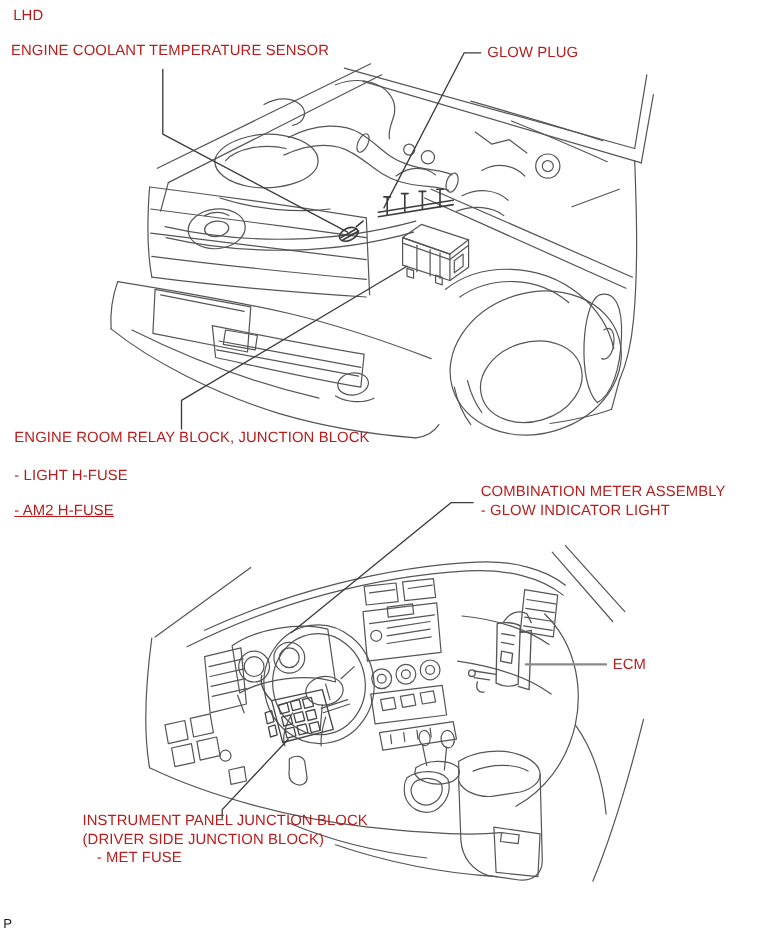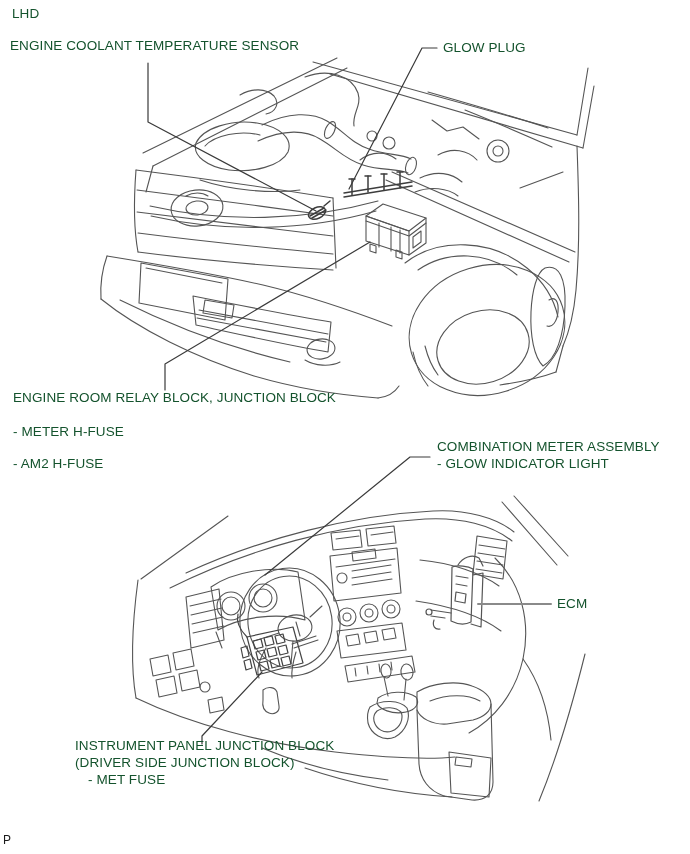--- a/index.html
+++ b/index.html
@@ -1,20 +1,20 @@
 <!DOCTYPE html>
 <html><head>
 <meta charset="utf-8">
 <style>
   html,body{margin:0;padding:0;background:#ffffff;}
   #page{position:relative;width:690px;height:854px;background:#ffffff;overflow:hidden;
         font-family:"Liberation Sans", sans-serif;color:#1b1b1b;}
   #art{position:absolute;left:0;top:0;}
   .lbl{position:absolute;font-size:13.5px;line-height:16px;white-space:nowrap;
-       letter-spacing:0.1px;color:#14532d;}
+       letter-spacing:0.1px;color:#b91c1c;}
   .lbl-sm{position:absolute;font-size:12px;line-height:13px;color:#1b1b1b;}
 </style>
 </head>
 <body>
 
 <div id="page">
 
   <svg id="art" width="690" height="854" viewBox="0 0 690 854" fill="none" stroke="#555" stroke-width="1.1" stroke-linecap="round" stroke-linejoin="round">
 
     <g>
@@ -291,24 +291,24 @@
   </svg>
 
   <div class="lbl" style="left:12px;top:6px;">LHD</div>
 
   <div class="lbl" style="left:10px;top:38px;text-align:right;">ENGINE COOLANT TEMPERATURE SENSOR</div>
 
   <div class="lbl" style="left:443px;top:40px;text-align:right;">GLOW PLUG</div>
 
   <div class="lbl" style="left:13px;top:390px;">ENGINE ROOM RELAY BLOCK, JUNCTION BLOCK</div>
 
-  <div class="lbl" style="left:13px;top:424px;">- METER H-FUSE</div>
-
-
-  <div class="lbl" style="left:13px;top:456px;">- AM2 H-FUSE</div>
+  <div class="lbl" style="left:13px;top:424px;">- LIGHT H-FUSE</div>
+
+
+  <div class="lbl" style="left:13px;top:456px;text-decoration:underline;">- AM2 H-FUSE</div>
 
   <div class="lbl" style="left:437px;top:439px;">COMBINATION METER ASSEMBLY</div>
 
   <div class="lbl" style="left:437px;top:456px;">- GLOW INDICATOR LIGHT</div>
 
   <div class="lbl" style="left:557px;top:596px;">ECM</div>
 
   <div class="lbl" style="left:75px;top:738px;">INSTRUMENT PANEL JUNCTION BLOCK</div>
 
   <div class="lbl" style="left:75px;top:755px;">(DRIVER SIDE JUNCTION BLOCK)</div>

